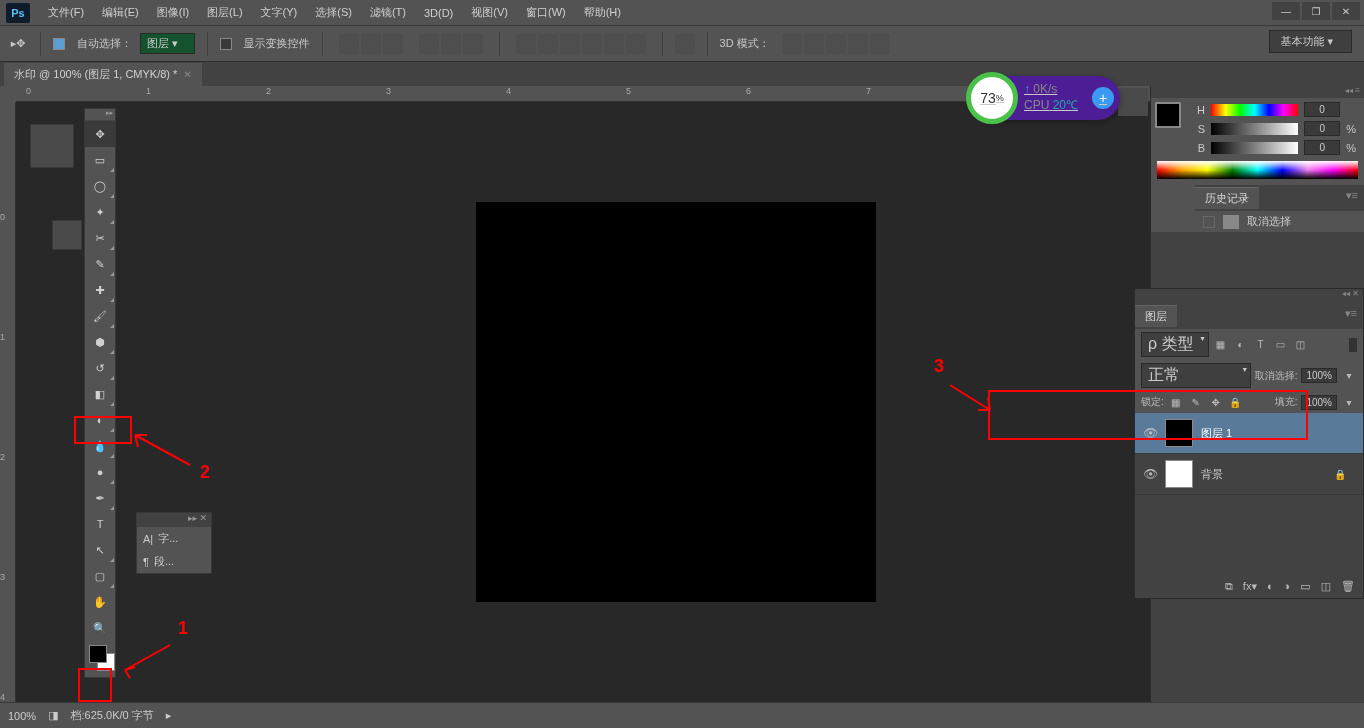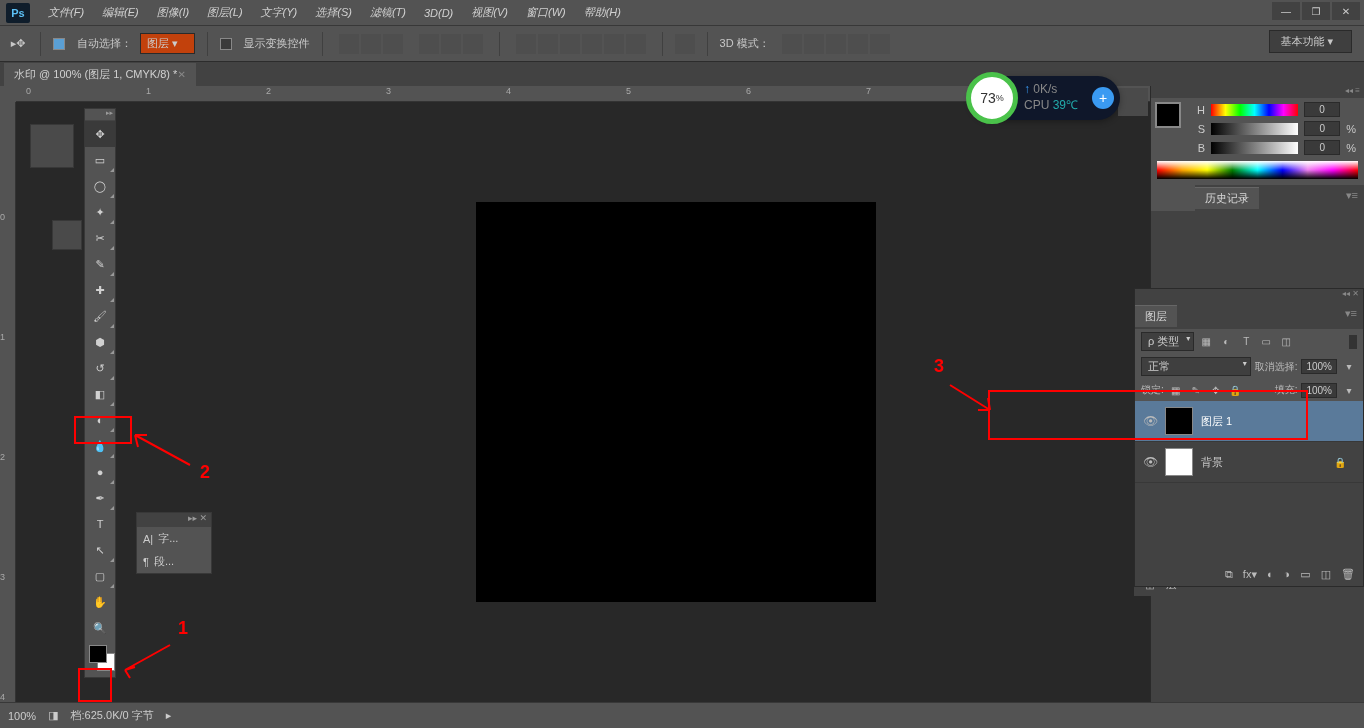--- a/index.html
+++ b/index.html
@@ -1,38 +1,38 @@
 <!DOCTYPE html>
 <html><head>
 <meta charset="utf-8">
 <style>
 * { margin: 0; padding: 0; box-sizing: border-box; font-family: "Microsoft YaHei", sans-serif; }
 body { background: #535353; color: #c8c8c8; font-size: 11px; overflow: hidden; width: 1364px; height: 728px; position: relative; }
 
 
 .menubar { height: 26px; background: #535353; display: flex; align-items: center; padding: 0 6px; gap: 2px; border-bottom: 1px solid #383838; }
 .ps-logo { width: 24px; height: 20px; background: #0f1d2b; color: #5cc0f5; font-weight: bold; display: flex; align-items: center; justify-content: center; font-size: 11px; border-radius: 2px; margin-right: 8px; }
-.menu-item { padding: 3px 8px; cursor: default; color: #d0d0d0; font-style: italic; }
+.menu-item { padding: 3px 8px; cursor: default; color: #d0d0d0; }
 .window-controls { position: absolute; right: 4px; top: 2px; display: flex; gap: 2px; }
 .win-btn { width: 28px; height: 18px; background: #424242; display: flex; align-items: center; justify-content: center; color: #ccc; font-size: 10px; }
 
 
 .optionsbar { height: 36px; background: #535353; display: flex; align-items: center; padding: 0 8px; gap: 8px; border-bottom: 1px solid #2c2c2c; }
 .opt-icon { width: 20px; height: 20px; display: flex; align-items: center; justify-content: center; }
 .checkbox-box { width: 12px; height: 12px; border: 1px solid #888; background: #3a3a3a; margin-right: 4px; display:inline-block; vertical-align:middle;}
 .checkbox-box.checked { background: #5a9fd4; }
-.opt-dropdown { background: #c2410c; border: 1px solid #2a2a2a; padding: 2px 16px 2px 6px; color: #ccc; position: relative; }
+.opt-dropdown { background: #14532d; border: 1px solid #2a2a2a; padding: 2px 16px 2px 6px; color: #ccc; position: relative; }
 .opt-group { display: flex; align-items: center; gap: 2px; padding: 0 4px; }
 .opt-tiny { width: 20px; height: 20px; background: #4a4a4a; opacity: 0.5; }
 .opt-divider { width: 1px; height: 24px; background: #404040; margin: 0 4px; }
 .workspace-btn { position: absolute; right: 12px; top: 30px; background: #3f3f3f; border: 1px solid #2a2a2a; padding: 3px 18px 3px 10px; }
 
 
 .doctab-bar { height: 24px; background: #424242; display: flex; align-items: flex-end; padding-left: 4px; }
-.doctab { background: #535353; padding: 4px 10px; color: #d0d0d0; font-size: 11px; display: flex; align-items: center; }
+.doctab { background: #535353; padding: 4px 10px; color: #d0d0d0; font-size: 11px; display: flex; align-items: center; gap: 6px; }
 .doctab-close { color: #888; font-size: 10px; }
 .ruler-h { position: absolute; top: 86px; left: 16px; right: 214px; height: 16px; background: #535353; border-bottom: 1px solid #333; z-index: 1; }
 .ruler-v { position: absolute; top: 102px; left: 0; bottom: 26px; width: 16px; background: #535353; border-right: 1px solid #333; z-index: 1; }
 .ruler-tick { position: absolute; color: #aaa; font-size: 9px; }
 
 
 .canvas-wrap { position: absolute; top: 102px; left: 16px; right: 214px; bottom: 26px; background: #282828; overflow: hidden; }
 .canvas { position: absolute; left: 460px; top: 100px; width: 400px; height: 400px; background: #000; }
 
 
@@ -75,21 +75,21 @@
 .history-panel { background: #535353; padding-left: 44px; }
 .history-row { display: flex; align-items: center; padding: 3px 8px; gap: 8px; color: #ccc; }
 .history-check { width: 12px; height: 12px; border: 1px solid #666; }
 .history-icon { width: 16px; height: 14px; background: #888; }
 
 
 .layers-panel { position: absolute; right: 0; top: 288px; width: 230px; background: #535353; border: 1px solid #2a2a2a; z-index: 6; }
 .layers-head { height: 14px; background: #424242; text-align:right; color:#888; font-size:8px; padding-right:4px;}
 .layers-row { display: flex; align-items: center; gap: 4px; padding: 3px 6px; font-size:10px;}
 .layers-row .label{color:#bbb;}
-.mini-dd { background: #3f3f3f; border: 1px solid #2a2a2a; padding: 1px 14px 1px 6px; color: #ccc; font-size:11px; position:relative;}
+.mini-dd { background: #3f3f3f; border: 1px solid #2a2a2a; padding: 1px 14px 1px 6px; color: #ccc; font-size:16px; position:relative;}
 .mini-dd::after{content:"▾"; position:absolute; right:3px; top:1px; font-size:8px;}
 .pct-box { background: #3a3a3a; border: 1px solid #2a2a2a; padding: 1px 4px; color:#ccc; font-size:10px;}
 .layer-list { background: #424242; }
 .layer-item { display: flex; align-items: center; padding: 6px 8px; gap: 8px; border-bottom: 1px solid #383838; }
 .layer-item.selected { background: #5a7a9a; color: #fff; }
 .eye { width: 14px; color: #bbb; font-size: 12px; }
 .thumb { width: 28px; height: 28px; border: 1px solid #888; }
 .thumb.black { background: #000; }
 .thumb.white { background: #fff; }
 .lock-icon { margin-left: auto; margin-right: 8px; color: #ccc; font-size:10px;}
@@ -103,21 +103,21 @@
 
 
 .statusbar { position: absolute; left: 0; right: 0; bottom: 0; height: 26px; background: #535353; border-top: 1px solid #383838; display: flex; align-items: center; padding: 0 8px; gap: 12px; font-size: 11px; color: #ccc; }
 
 
 .annot-box { position: absolute; border: 2px solid #f00; z-index: 50; pointer-events: none; }
 .annot-text { position: absolute; color: #f00; font-size: 18px; font-weight: bold; z-index: 50; }
 .annot-arrow { position: absolute; z-index: 50; pointer-events:none;}
 
 
-.cpu-widget { position: absolute; left: 970px; top: 76px; width: 150px; height: 44px; background: #0f172a; border-radius: 22px; display: flex; align-items: center; z-index: 60; box-shadow: 0 2px 6px rgba(0,0,0,.3); }
+.cpu-widget { position: absolute; left: 970px; top: 76px; width: 150px; height: 44px; background: #4c1d95; border-radius: 22px; display: flex; align-items: center; z-index: 60; box-shadow: 0 2px 6px rgba(0,0,0,.3); text-decoration: underline; }
 .cpu-circle { width: 52px; height: 52px; border-radius: 50%; background: #fff; border: 5px solid #4ac24a; display: flex; align-items: center; justify-content: center; margin-left: -4px; font-size: 14px; color: #333; }
 .cpu-circle sub{font-size:9px;}
 .cpu-text { font-size: 12px; color: #888; margin-left: 6px; line-height: 1.3; }
 .cpu-text .temp{color:#2aa;}
 .cpu-plus { width: 22px; height: 22px; border-radius: 50%; background: #3a9af2; color: #fff; display: flex; align-items: center; justify-content: center; margin-left: auto; margin-right: 6px; font-size: 14px; }
 
 
 .watermark { position: absolute; right: 20px; bottom: 20px; color: rgba(255,255,255,.85); text-align: right; z-index: 70; pointer-events:none;}
 .watermark .logo { font-size: 36px; font-weight: bold; letter-spacing: 1px; }
 .watermark .logo .blue{color:#3385ff;}
@@ -289,20 +289,25 @@
       </div>
     </div>
     <div class="spectrum"></div>
   </div>
 
   <div class="history-panel">
     <div style="background:#424242; padding:2px 0;">
       <span class="panel-tab">历史记录</span>
       <span style="float:right; color:#888; padding:2px 6px;">▾≡</span>
     </div>
+    <div class="history-row">
+      <div class="history-check"></div>
+      <div class="history-icon"></div>
+      <span>取消选择</span>
+    </div>
   </div>
 </div>
 
 <div class="layers-panel">
   <div class="layers-head">◂◂ ✕</div>
   <div style="background:#424242; padding:2px 0;">
     <span class="panel-tab">图层</span>
     <span style="float:right; color:#888; padding:2px 6px;">▾≡</span>
   </div>
   <div class="layers-row">
@@ -370,21 +375,21 @@
   <span>▸</span>
 </div>
 
 <div class="cpu-widget">
   <div class="cpu-circle">
       <span>73</span>
       <sub>%</sub>
     </div>
   <div class="cpu-text">
     <div><span style="color:#3a9af2;">↑</span> <span>0K/s</span></div>
-    <div><span>CPU</span> <span class="temp">39℃</span></div>
+    <div><span>CPU</span> <span class="temp">20℃</span></div>
   </div>
   <div class="cpu-plus">+</div>
 </div>
 
 <div class="annot-box" style="left:74px; top:416px; width:58px; height:28px;"></div>
 <div class="annot-box" style="left:78px; top:668px; width:34px; height:34px;"></div>
 <div class="annot-box" style="left:988px; top:390px; width:320px; height:50px;"></div>
 <svg class="annot-arrow" style="left:120px; top:640px; width:60px; height:40px;">
     <path d="M50 5 L5 30 M5 30 l10 -3 M5 30 l5 8" stroke="#f00" stroke-width="2" fill="none"></path>
   </svg>

